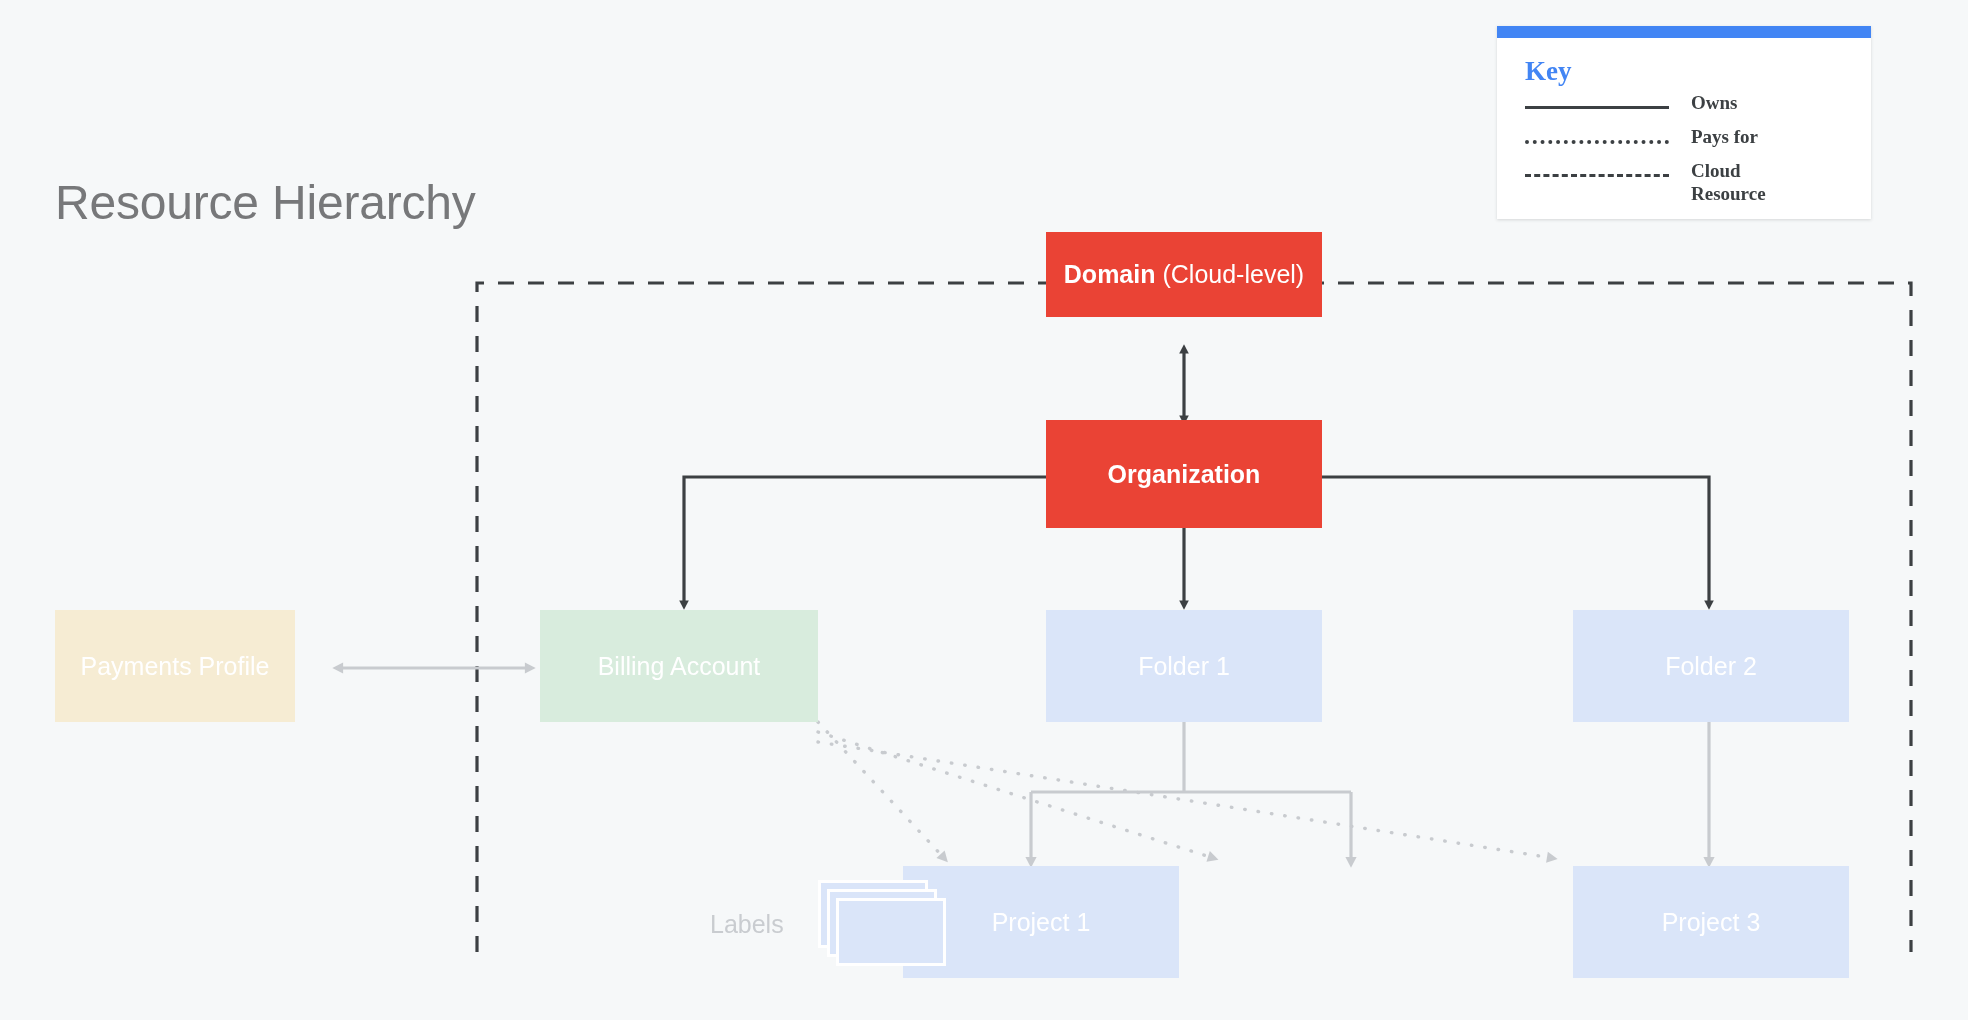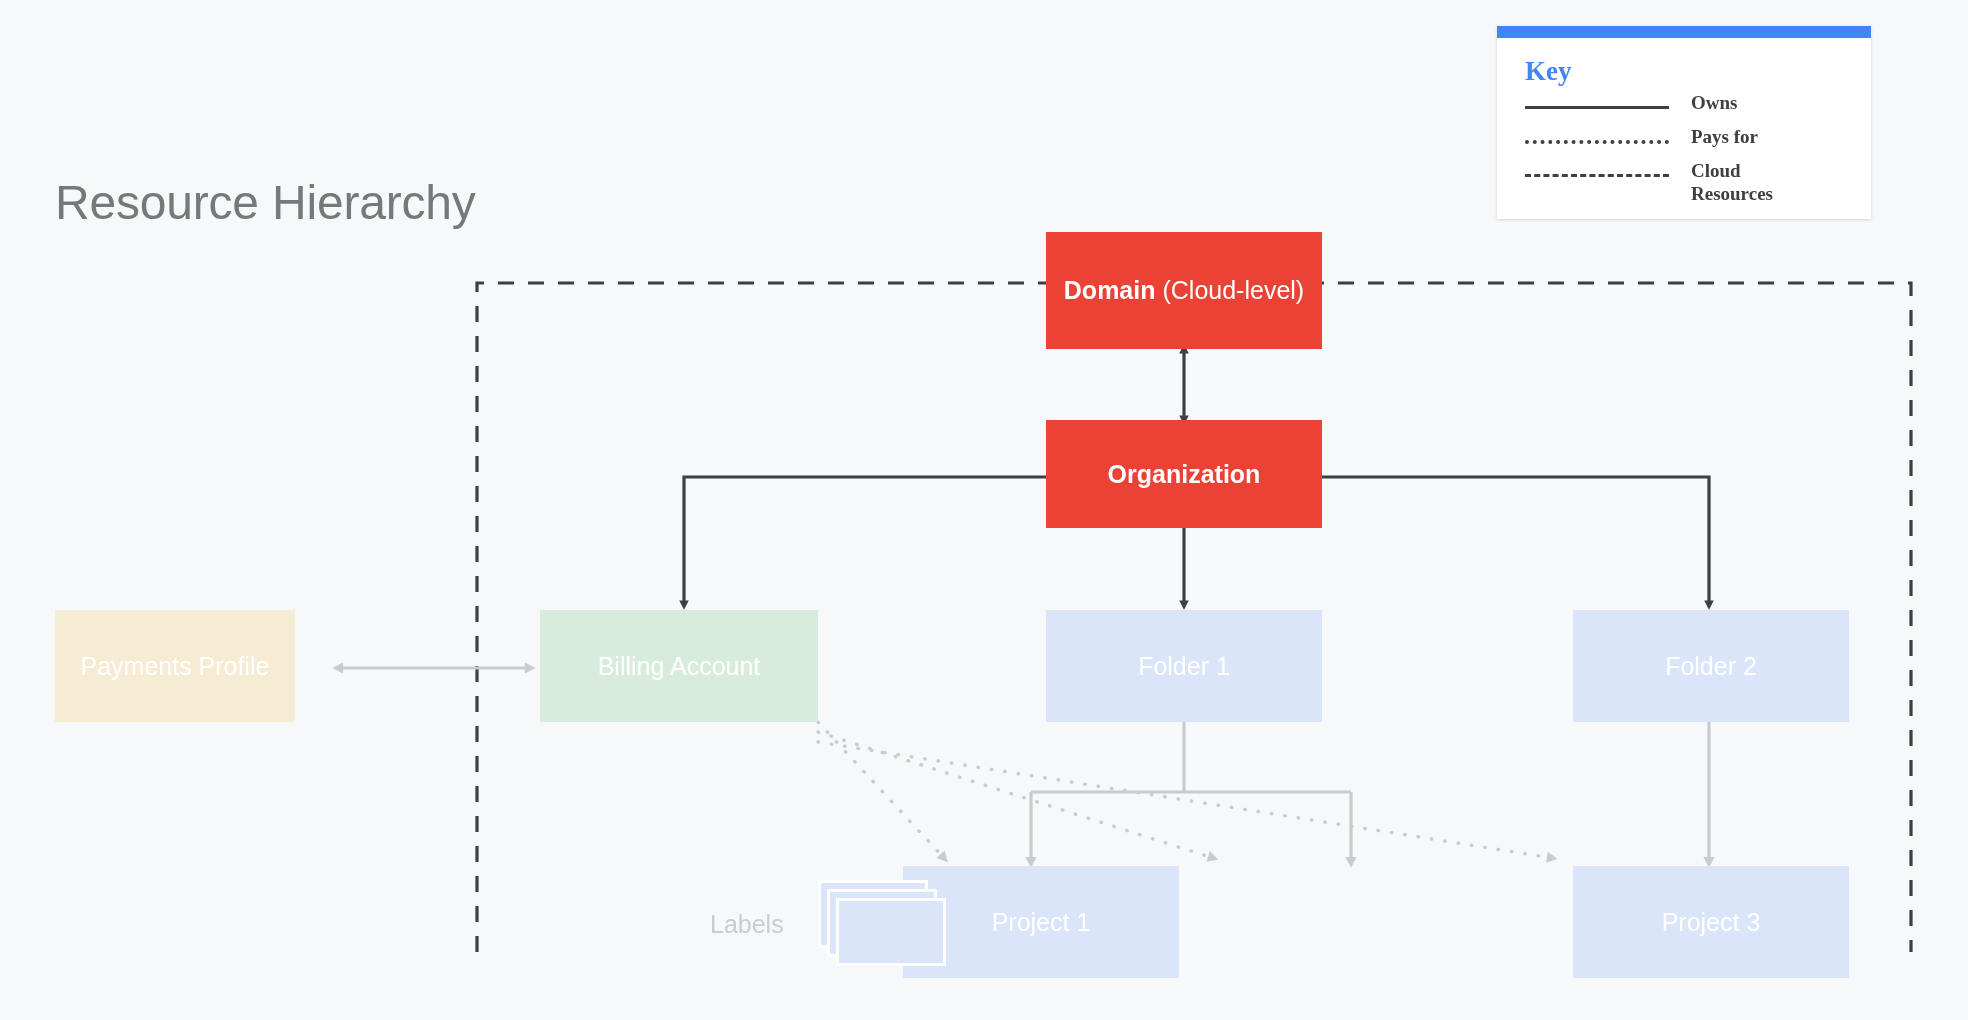--- a/index.html
+++ b/index.html
@@ -198,21 +198,21 @@
 
     <line x1="1709" y1="722" x2="1709" y2="862" stroke="#c8cbcf" stroke-width="3.2" marker-end="url(#ah-gray)"></line>
 
     <line x1="818" y1="722" x2="944" y2="858" stroke="#c8cbcf" stroke-width="3.4" stroke-linecap="round" stroke-dasharray="0.5 13" marker-end="url(#ah-gray)"></line>
     <line x1="818" y1="732" x2="1213" y2="858" stroke="#c8cbcf" stroke-width="3.4" stroke-linecap="round" stroke-dasharray="0.5 13" marker-end="url(#ah-gray)"></line>
     <line x1="818" y1="742" x2="1552" y2="858" stroke="#c8cbcf" stroke-width="3.4" stroke-linecap="round" stroke-dasharray="0.5 13" marker-end="url(#ah-gray)"></line>
   </svg>
 
   <div id="page-title">Resource Hierarchy</div>
 
-  <div class="node red" style="left:1046px; top:232px; width:276px; height:117px;">
+  <div class="node red" style="left:1046px; top:232px; width:276px; height:85px;">
     <span class="node-label"><span>Domain</span><span class="thin">&nbsp;</span><span class="thin">(Cloud-level)</span></span>
   </div>
 
   <div class="node red" style="left:1046px; top:420px; width:276px; height:108px;">
     <span class="node-label">Organization</span>
   </div>
 
   <div class="node green" style="left:540px; top:610px; width:278px; height:112px;">
     <span class="node-label">Billing Account</span>
   </div>
@@ -262,18 +262,18 @@
         <span class="key-swatch dotted">
             <i></i>
           </span>
         <span class="key-label">Pays for</span>
       </div>
 
       <div class="key-row">
         <span class="key-swatch dashed">
             <i></i>
           </span>
-        <span class="key-label"><span>Cloud</span><br><span>Resources</span></span>
+        <span class="key-label"><span>Cloud</span><br><span>Resource</span></span>
       </div>
     </div>
   </div>
 
 </div>
 
 </body></html>

